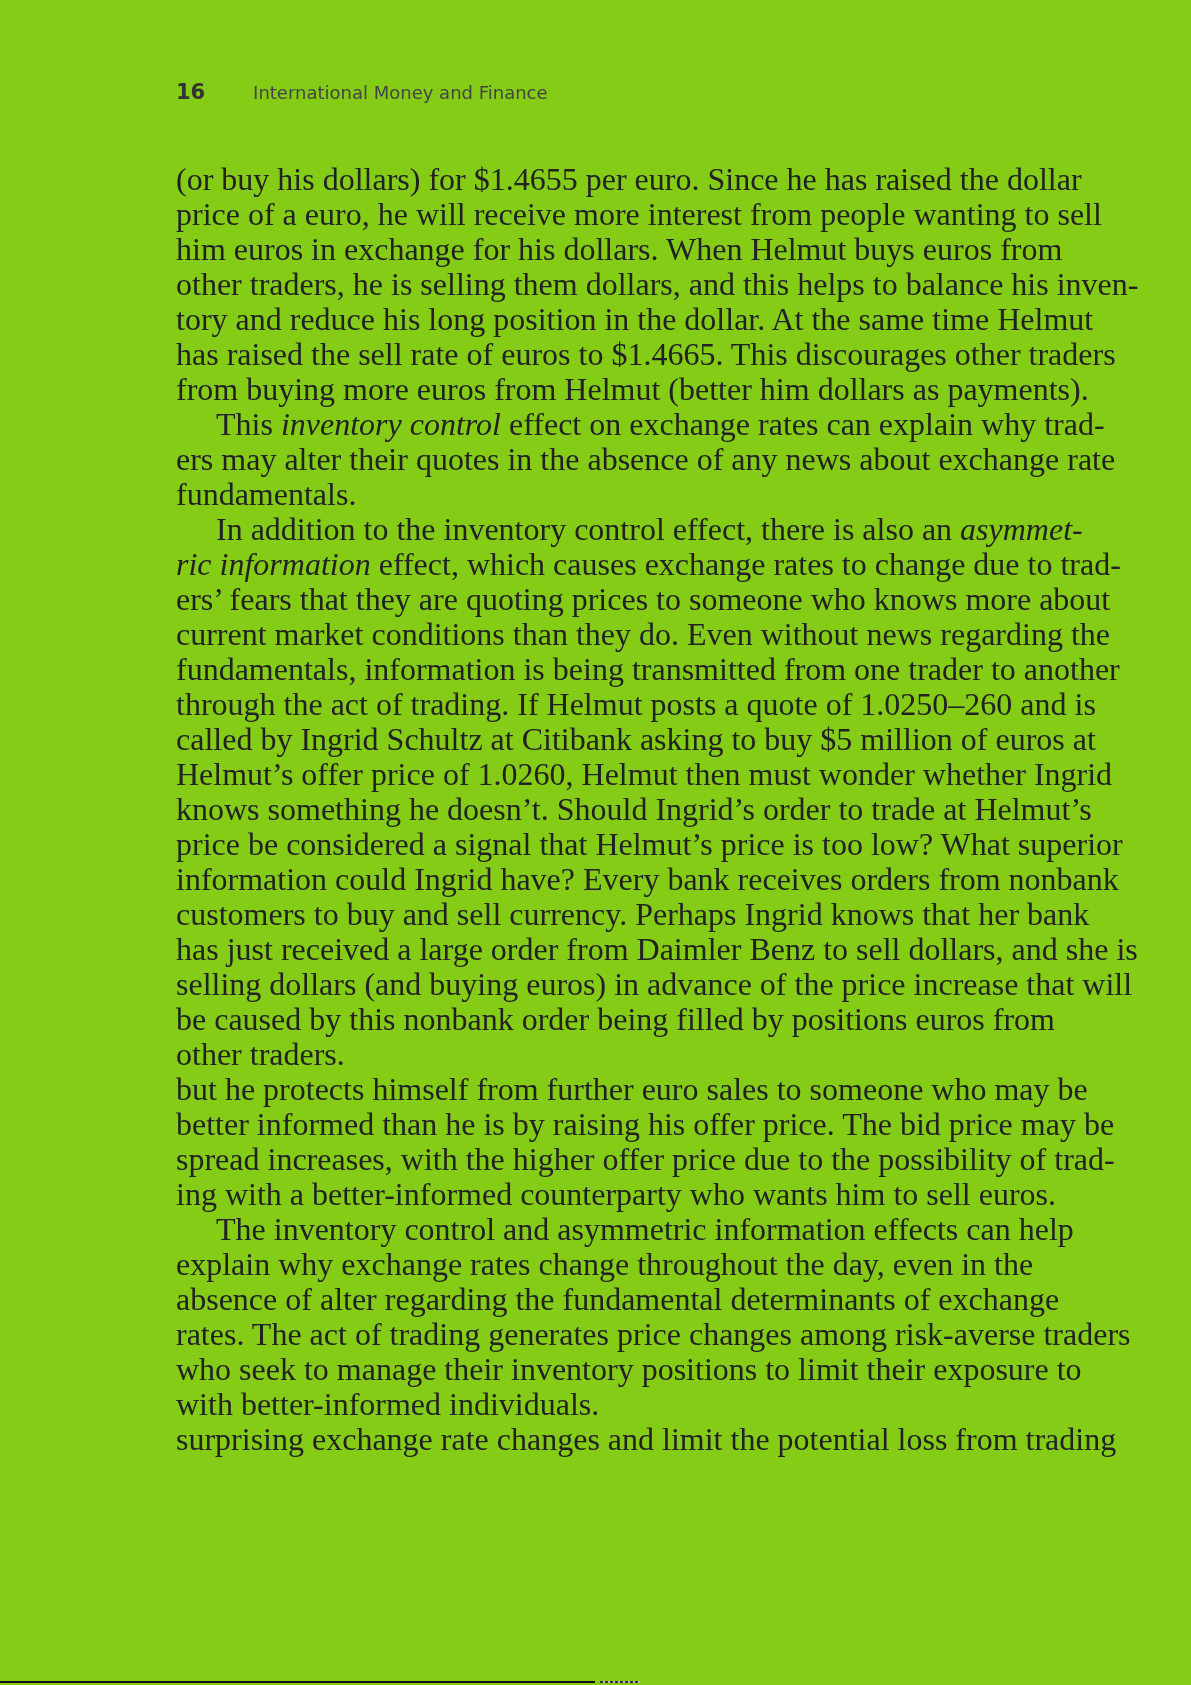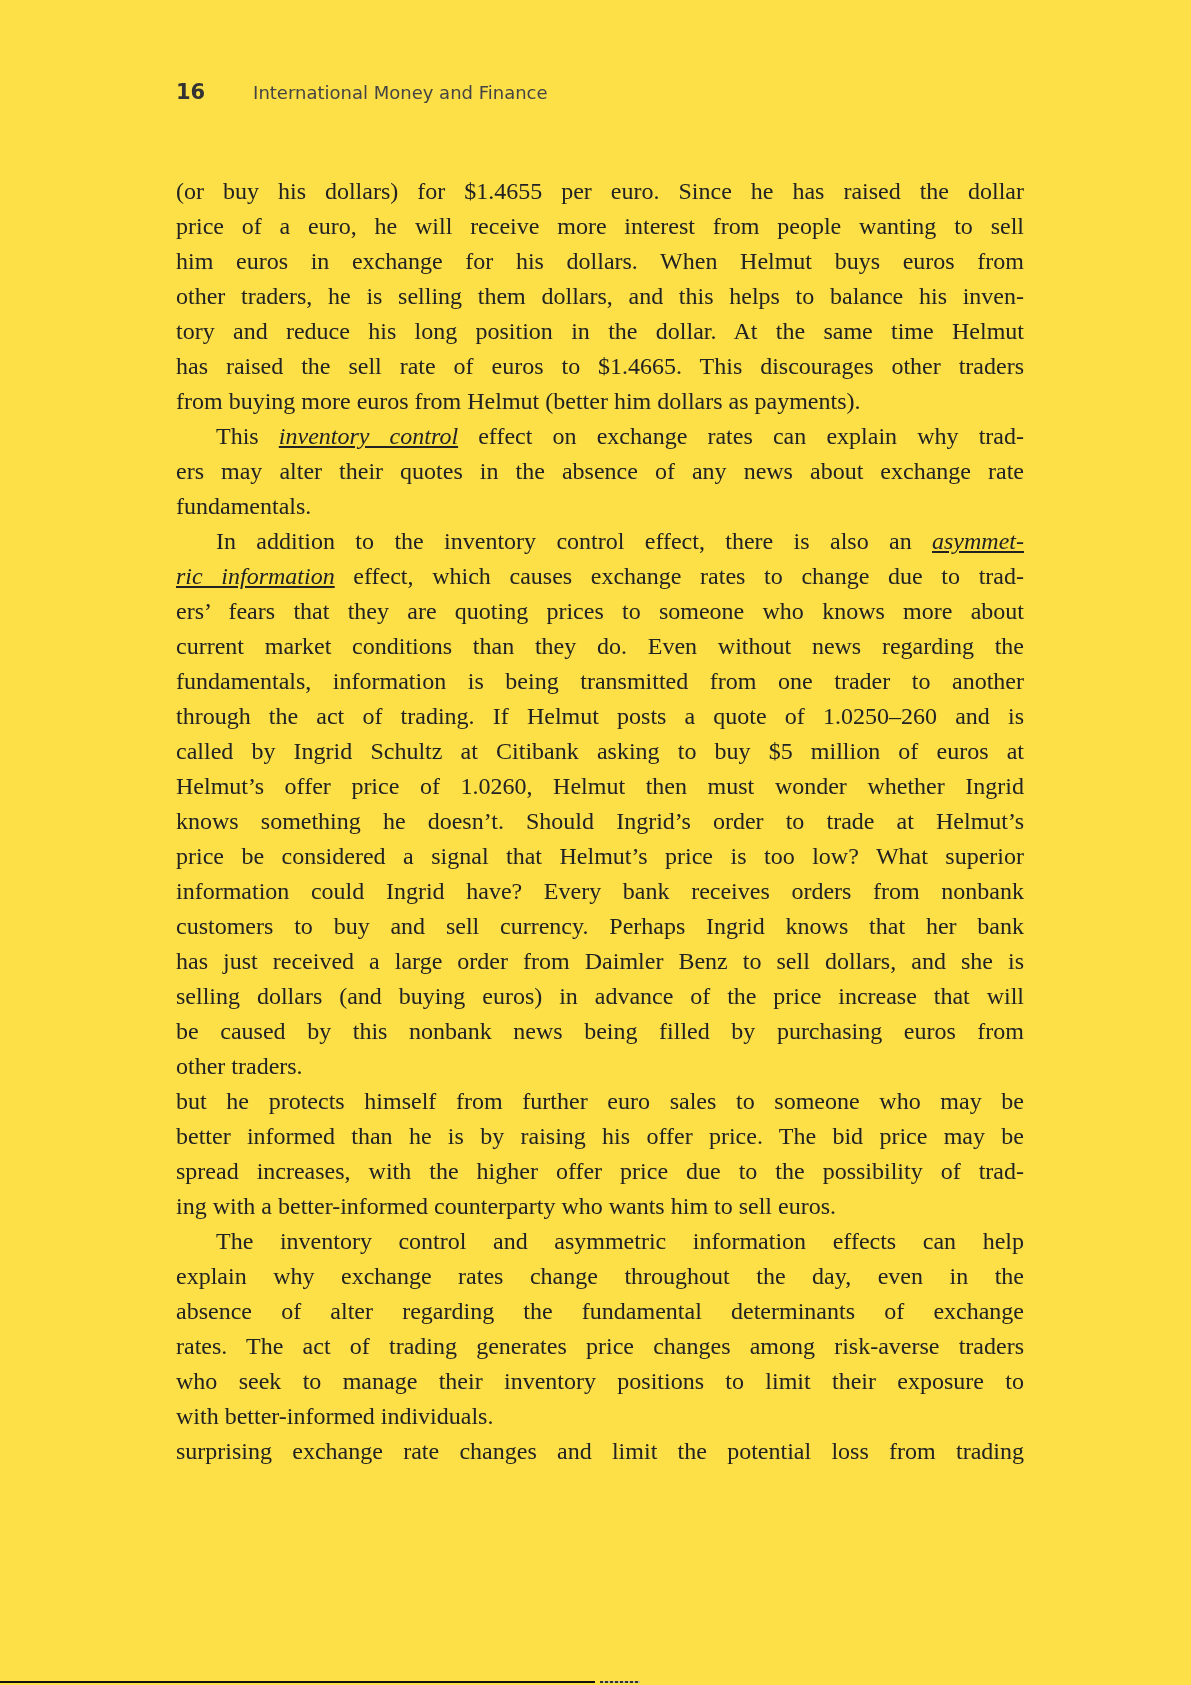--- a/index.html
+++ b/index.html
@@ -1,25 +1,25 @@
 <!DOCTYPE html>
 <html><head>
   <meta charset="utf-8">
   <style>
     html, body { margin: 0; padding: 0; background: #ffffff; }
     body { width: 1191px; height: 1685px; position: relative; overflow: hidden; }
-    .page { position: absolute; left: 0; top: 0; width: 1191px; height: 1685px; background: #fde047; }
+    .page { position: absolute; left: 0; top: 0; width: 1191px; height: 1685px; background: #84cc16; }
     .running-head { position: absolute; top: 80px; left: 176px; font-family: "DejaVu Sans", sans-serif; color: #333; }
     .page-number { font-size: 21px; font-weight: 600; display: inline-block; width: 72px; }
     .running-title { font-size: 18px; color: #444; }
-    .body-text { position: absolute; left: 176px; top: 162px; width: 848px; font-family: "Liberation Serif", serif; font-size: 24px; color: #222; margin-top: 12px; }
+    .body-text { position: absolute; left: 176px; top: 162px; width: 848px; font-family: "Liberation Serif", serif; font-size: 32px; color: #222; }
     .line { display: block; height: 35px; line-height: 35px; text-align: justify; text-align-last: justify; white-space: nowrap; overflow: visible; }
     .line.last { text-align-last: left; }
     .line.indent { text-indent: 40px; }
-    .em { font-style: italic; text-decoration: underline; }
+    .em { font-style: italic; }
     .footer-rule { position: absolute; left: 0; top: 1681px; width: 595px; height: 2px; background: #111; }
     .footer-mark { position: absolute; left: 600px; top: 1681px; width: 40px; height: 2px; background: repeating-linear-gradient(90deg, #333 0 3px, #bbb 3px 5px); }
   </style>
 </head>
 <body>
 
 <div class="page">
   <div class="running-head">
     <span class="page-number">16</span>
     <span class="running-title">International Money and Finance</span>
@@ -51,21 +51,21 @@
       <span class="line">fundamentals, information is being transmitted from one trader to another</span>
       <span class="line">through the act of trading. If Helmut posts a quote of 1.0250–260 and is</span>
       <span class="line">called by Ingrid Schultz at Citibank asking to buy $5 million of euros at</span>
       <span class="line">Helmut’s offer price of 1.0260, Helmut then must wonder whether Ingrid</span>
       <span class="line">knows something he doesn’t. Should Ingrid’s order to trade at Helmut’s</span>
       <span class="line">price be considered a signal that Helmut’s price is too low? What superior</span>
       <span class="line">information could Ingrid have? Every bank receives orders from nonbank</span>
       <span class="line">customers to buy and sell currency. Perhaps Ingrid knows that her bank</span>
       <span class="line">has just received a large order from Daimler Benz to sell dollars, and she is</span>
       <span class="line">selling dollars (and buying euros) in advance of the price increase that will</span>
-      <span class="line">be caused by this nonbank news being filled by purchasing euros from</span>
+      <span class="line">be caused by this nonbank order being filled by positions euros from</span>
       <span class="line last">other traders.</span>
     </div>
 
     <div>
       <span class="line">but he protects himself from further euro sales to someone who may be</span>
       <span class="line">better informed than he is by raising his offer price. The bid price may be</span>
       <span class="line">spread increases, with the higher offer price due to the possibility of trad-</span>
       <span class="line last">ing with a better-informed counterparty who wants him to sell euros.</span>
     </div>
 

